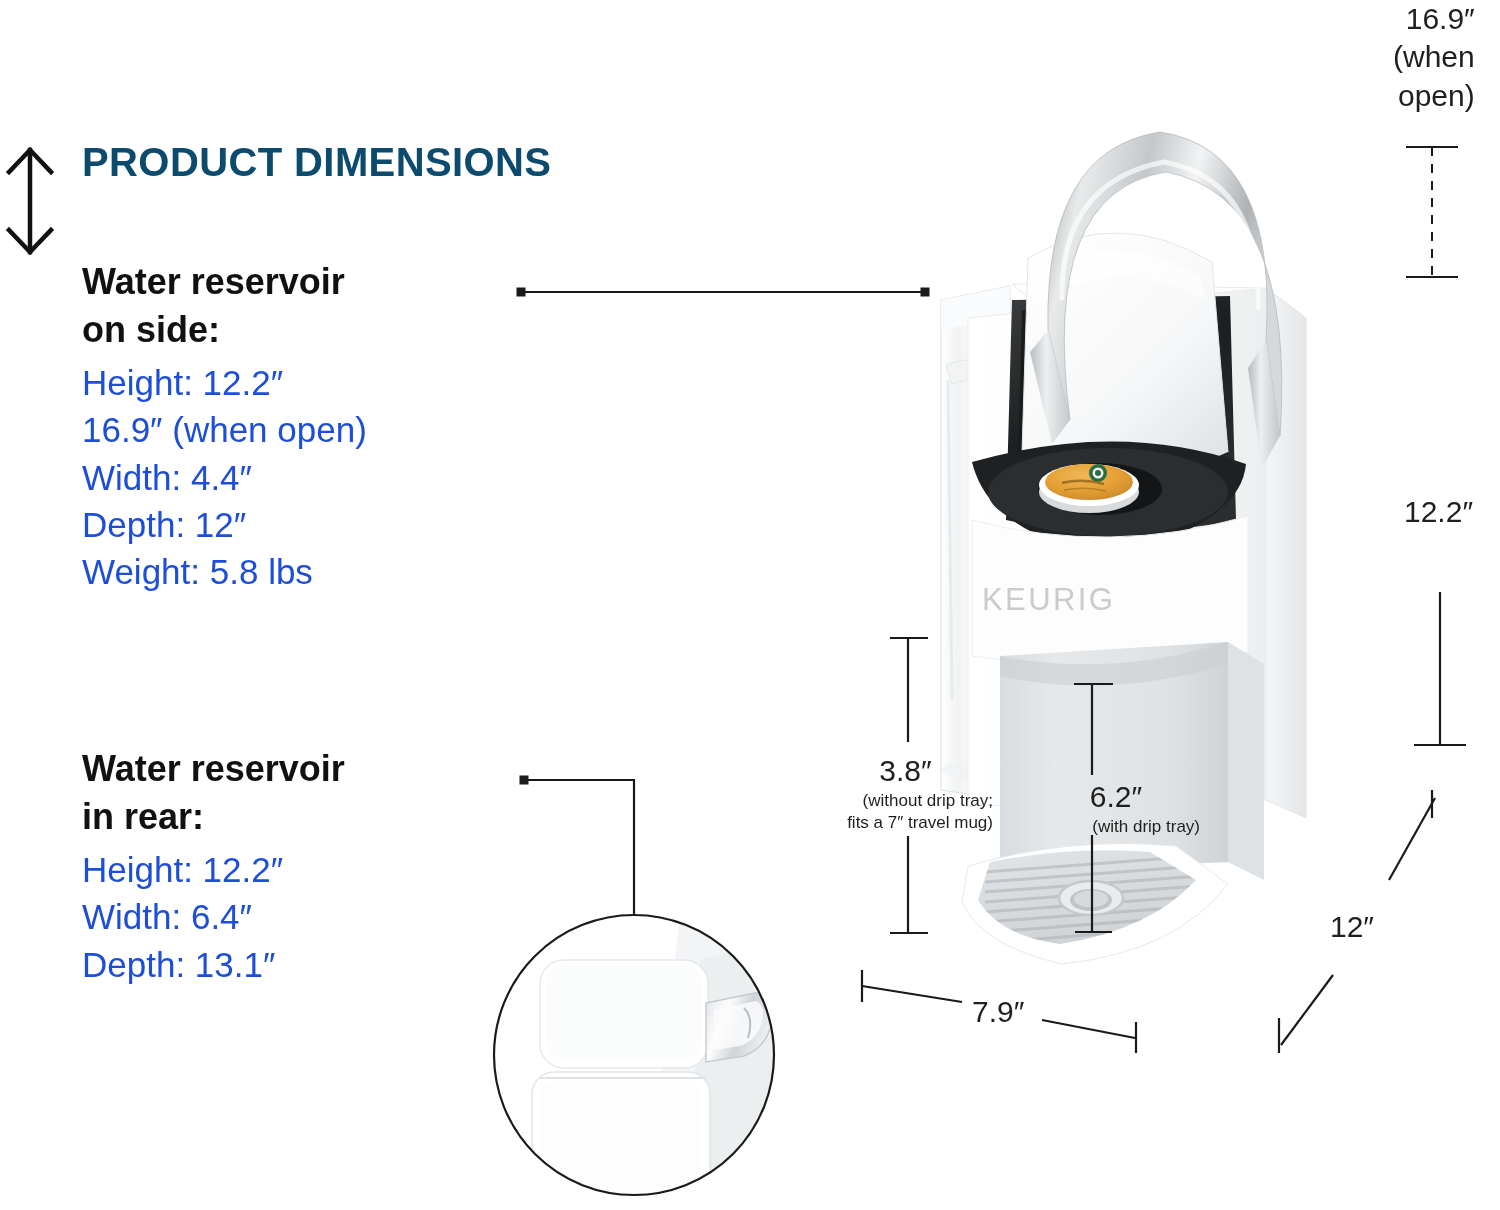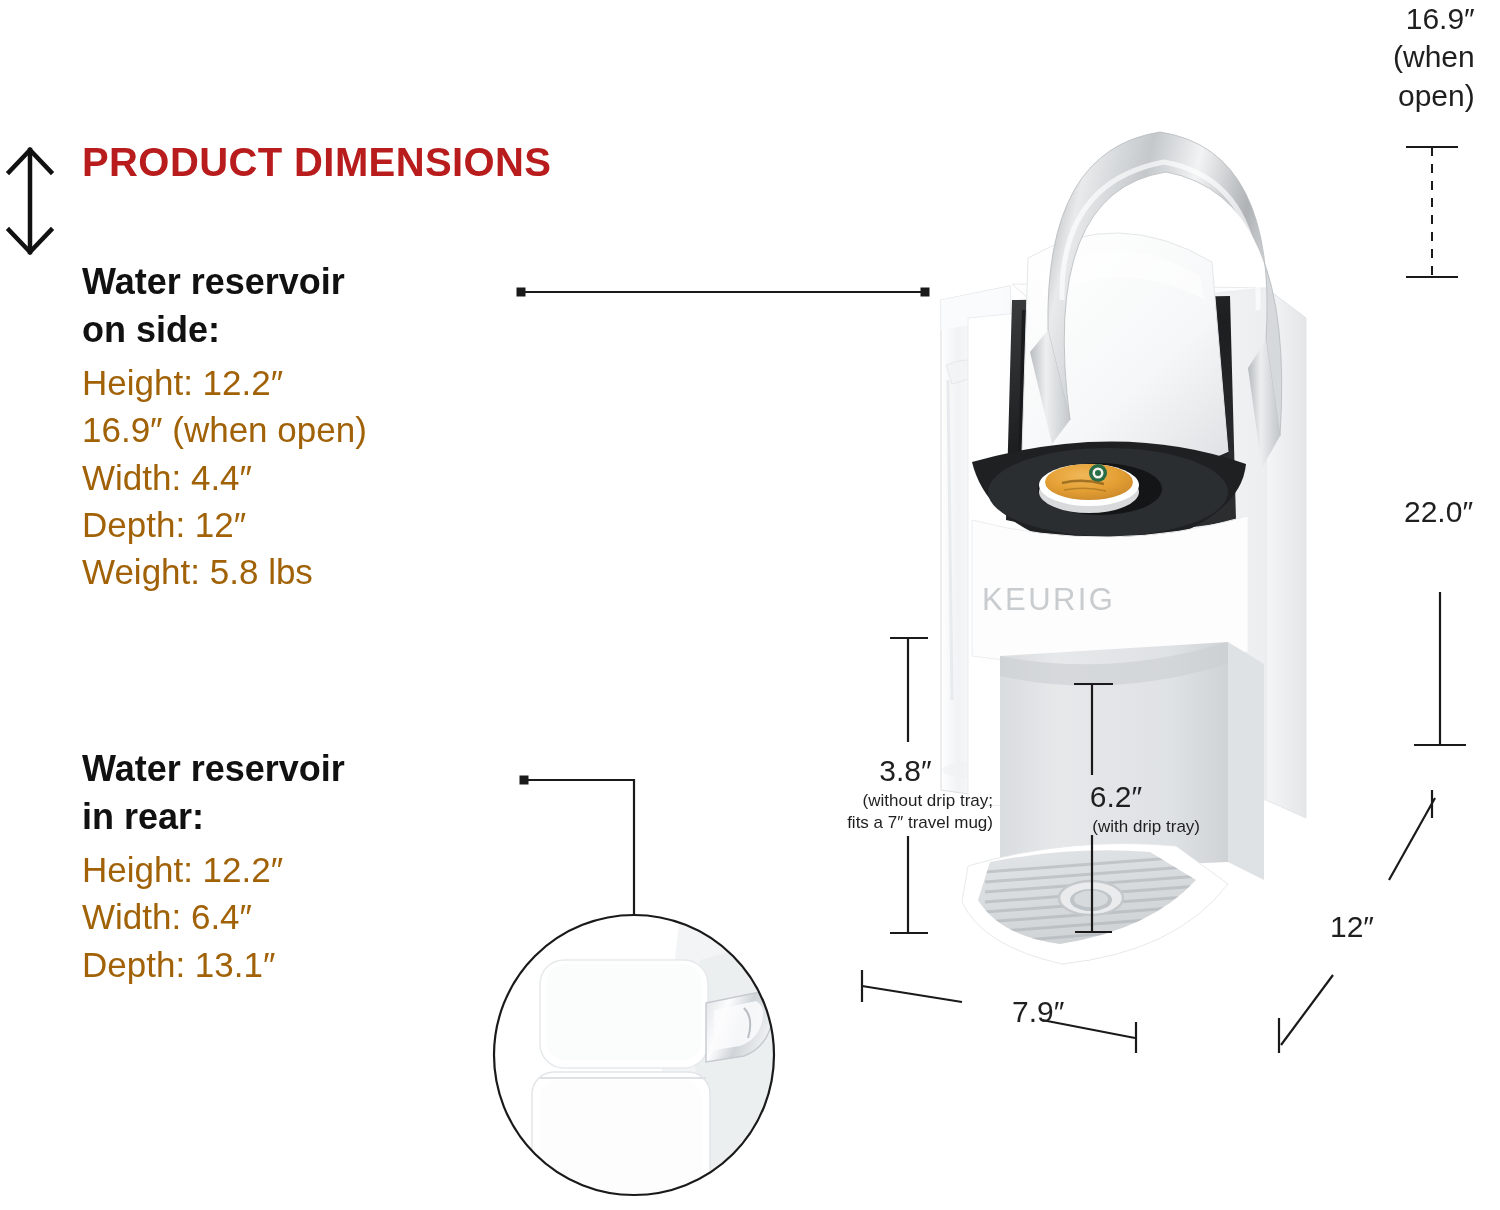--- a/index.html
+++ b/index.html
@@ -13,40 +13,40 @@
   }
   #root { position: relative; width: 1500px; height: 1210px; }
 
   .abs { position: absolute; }
 
   
   #title {
     left: 82px; top: 140px;
     font-size: 40px; font-weight: bold;
     letter-spacing: 0.4px;
-    color: #b91c1c;
+    color: #0c4a6e;
     white-space: nowrap;
   }
 
   
   .spec-block { width: 520px; }
   #spec-side { left: 82px; top: 258px; }
   #spec-rear { left: 82px; top: 745px; }
 
   .spec-heading {
     font-size: 36px; font-weight: bold;
     line-height: 1.32;
     color: #111;
   }
   .spec-lines { margin-top: 6px; }
   .spec-line {
     font-size: 35px;
     font-weight: 300;
     line-height: 1.35;
-    color: #a16207;
+    color: #1d4ed8;
     white-space: nowrap;
   }
 
   
   .dim-label {
     font-size: 30px; font-weight: 300;
     color: #1f1f1f; line-height: 1.25;
     white-space: nowrap;
   }
   .dim-sub {
@@ -55,21 +55,21 @@
     white-space: nowrap; text-align: right;
   }
   .dim-stack { text-align: center; }
 
   #lbl-169 { left: 1393px; top: 0px; text-align: right; }
   #lbl-169 .dim-label { line-height: 1.28; }
   #lbl-122r { left: 1404px; top: 493px; }
   #lbl-12d  { left: 1330px; top: 908px; }
   #lbl-72   { left: 818px; top: 752px; width: 175px; }
   #lbl-62   { left: 1032px; top: 778px; width: 168px; }
-  #lbl-79   { left: 972px; top: 993px; margin-left: 40px; }
+  #lbl-79   { left: 972px; top: 993px; }
 
   
   svg.overlay { position: absolute; left: 0; top: 0; width: 1500px; height: 1210px; }
   svg.overlay text { font-family: "Liberation Sans", sans-serif; }
 </style>
 </head>
 <body>
 
 <div id="root">
 
@@ -367,21 +367,21 @@
     </div>
   </div>
 
   <div class="abs" id="lbl-169">
     <div class="dim-label">16.9″</div>
     <div class="dim-label">(when</div>
     <div class="dim-label">open)</div>
   </div>
 
   <div class="abs" id="lbl-122r">
-    <div class="dim-label">22.0″</div>
+    <div class="dim-label">12.2″</div>
   </div>
 
   <div class="abs" id="lbl-12d">
     <div class="dim-label">12″</div>
   </div>
 
   <div class="abs dim-stack" id="lbl-72">
     <div class="dim-label" style="text-align:center">3.8″</div>
     <div class="dim-sub">(without drip tray;</div>
     <div class="dim-sub">fits a 7″ travel mug)</div>

